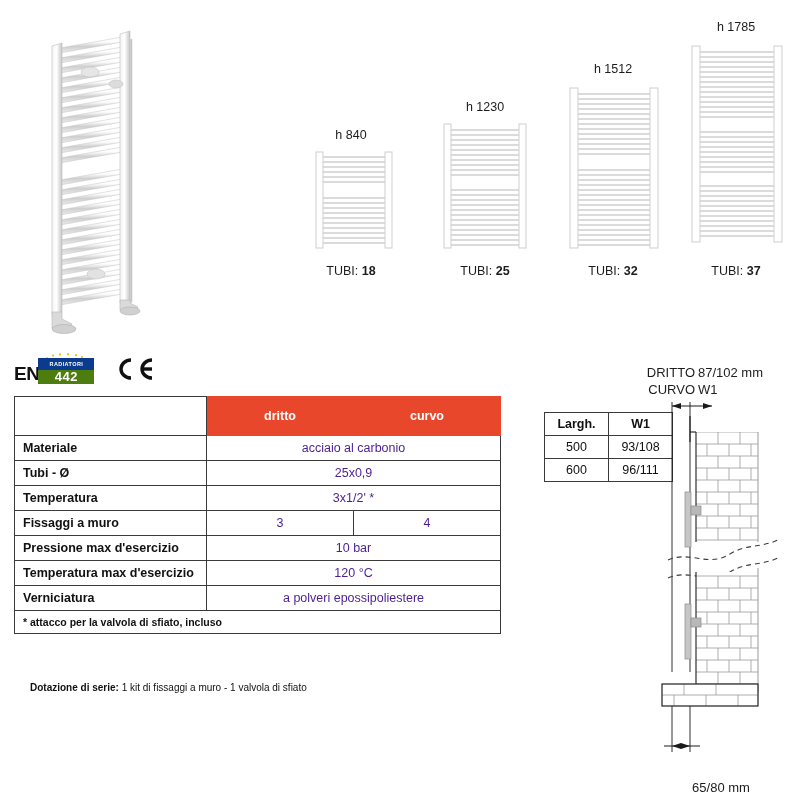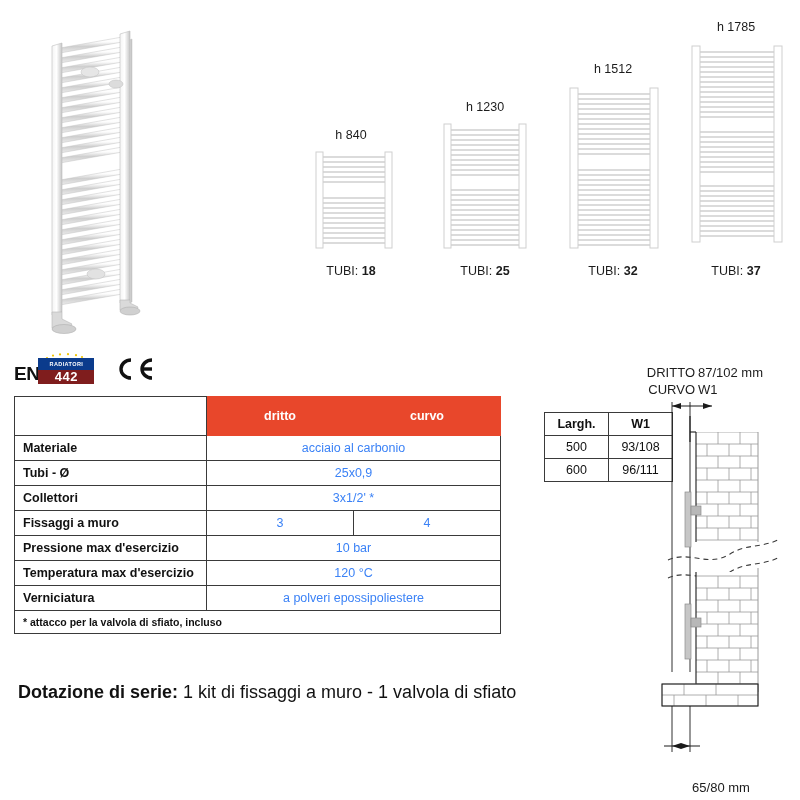--- a/index.html
+++ b/index.html
@@ -84,21 +84,21 @@
     margin-left: -1px;
   }
   #en-flag .flag-top {
     position: absolute; left: 0; top: 0;
     width: 56px; height: 12px;
     background: #0b3b8c;
   }
   #en-flag .flag-bot {
     position: absolute; left: 0; top: 12px;
     width: 56px; height: 14px;
-    background: #7f1d1d;
+    background: #4d7c0f;
     color: #fff;
     font-weight: bold;
     font-size: 13px;
     line-height: 14px;
     text-align: center;
     letter-spacing: 0.5px;
   }
   #en-flag .flag-word {
     position: absolute; left: 2px; top: 1px;
     width: 52px; height: 10px;
@@ -141,35 +141,35 @@
   }
   #spec-table thead th.hdr-blank { border-color: #3a3a3a; }
   #spec-table thead th.sep-left { border-left: 1px solid #ffffff; }
   #spec-table td.param {
     font-weight: bold;
     text-align: left;
     color: #111;
   }
   #spec-table td.val {
     text-align: center;
-    color: #3b82f6;
+    color: #4c1d95;
   }
   #spec-table td.tall { height: 38px; line-height: 1.35; }
   #spec-table td.note {
     font-weight: bold;
     font-size: 10.5px;
     text-align: left;
     height: 22px;
     color: #111;
   }
 
   #dotazione {
     position: absolute;
-    left: 18px; top: 682px;
-    font-size: 18px;
+    left: 30px; top: 682px;
+    font-size: 10px;
     color: #111;
     white-space: nowrap;
   }
   #dotazione b { font-weight: bold; }
 
   
   #w1-side {
     position: absolute;
     left: 530px; top: 356px;
     width: 270px; height: 440px;
@@ -514,21 +514,21 @@
   <tbody>
     <tr>
       <td class="param">Materiale</td>
       <td class="val" colspan="2">acciaio al carbonio</td>
     </tr>
     <tr>
       <td class="param">Tubi - Ø</td>
       <td class="val" colspan="2">25x0,9</td>
     </tr>
     <tr>
-      <td class="param">Collettori</td>
+      <td class="param">Temperatura</td>
       <td class="val" colspan="2">3x1/2' *</td>
     </tr>
     <tr>
       <td class="param">Fissaggi a muro</td>
       <td class="val">3</td>
       <td class="val">4</td>
     </tr>
     <tr>
       <td class="param">Pressione max d'esercizio</td>
       <td class="val" colspan="2">10 bar</td>

